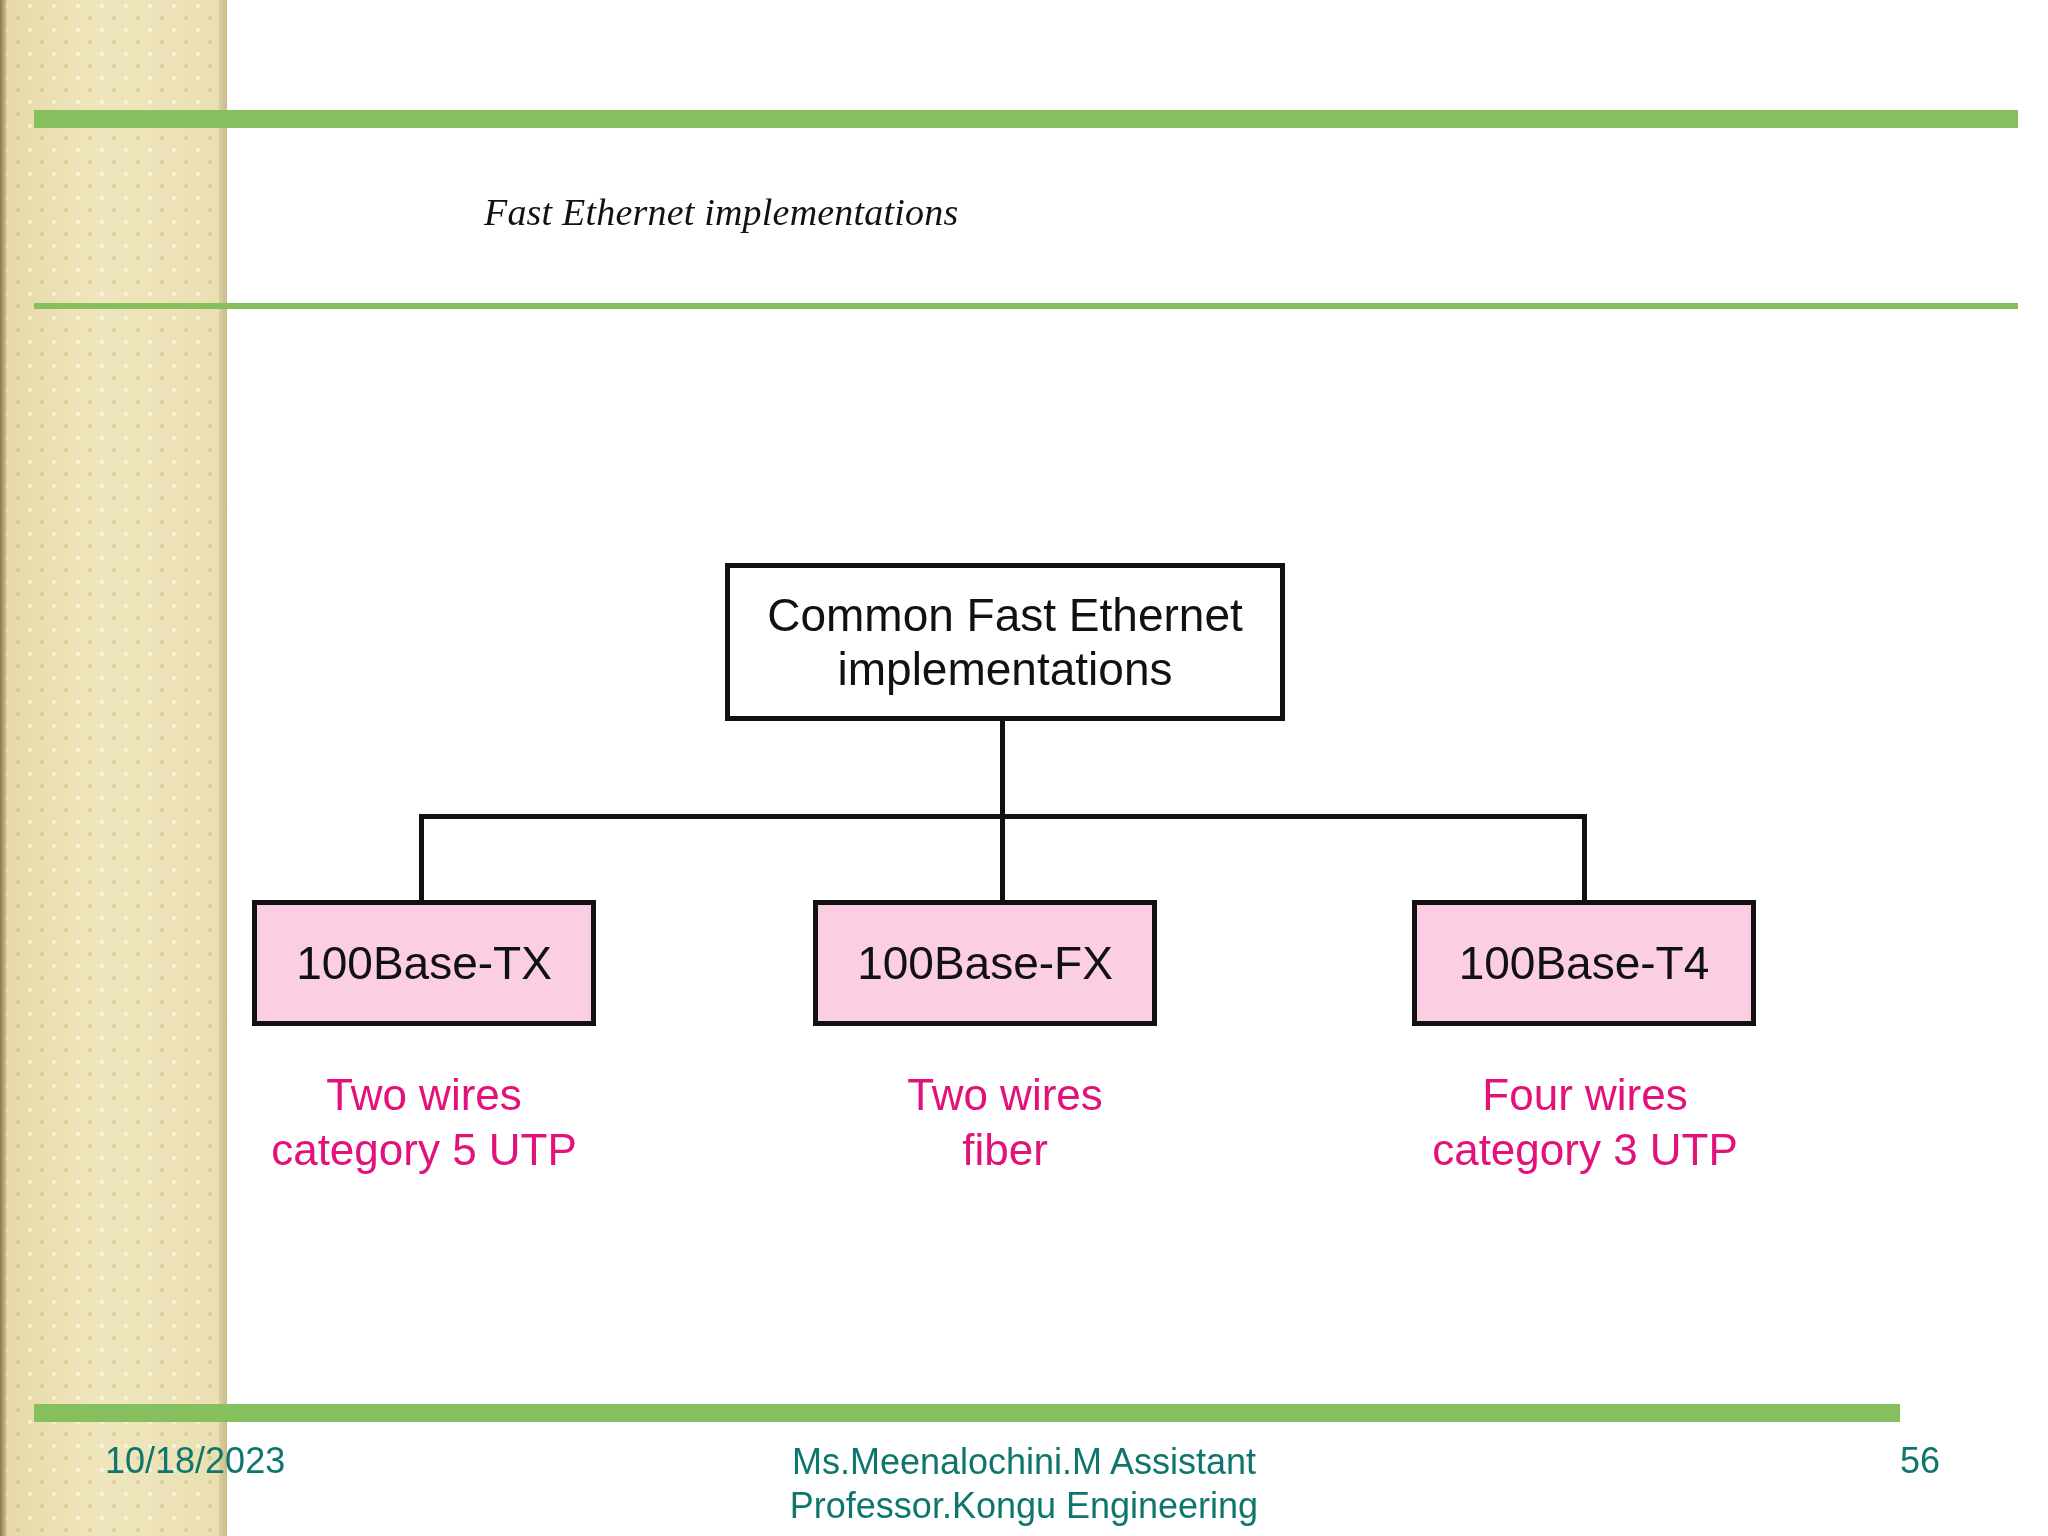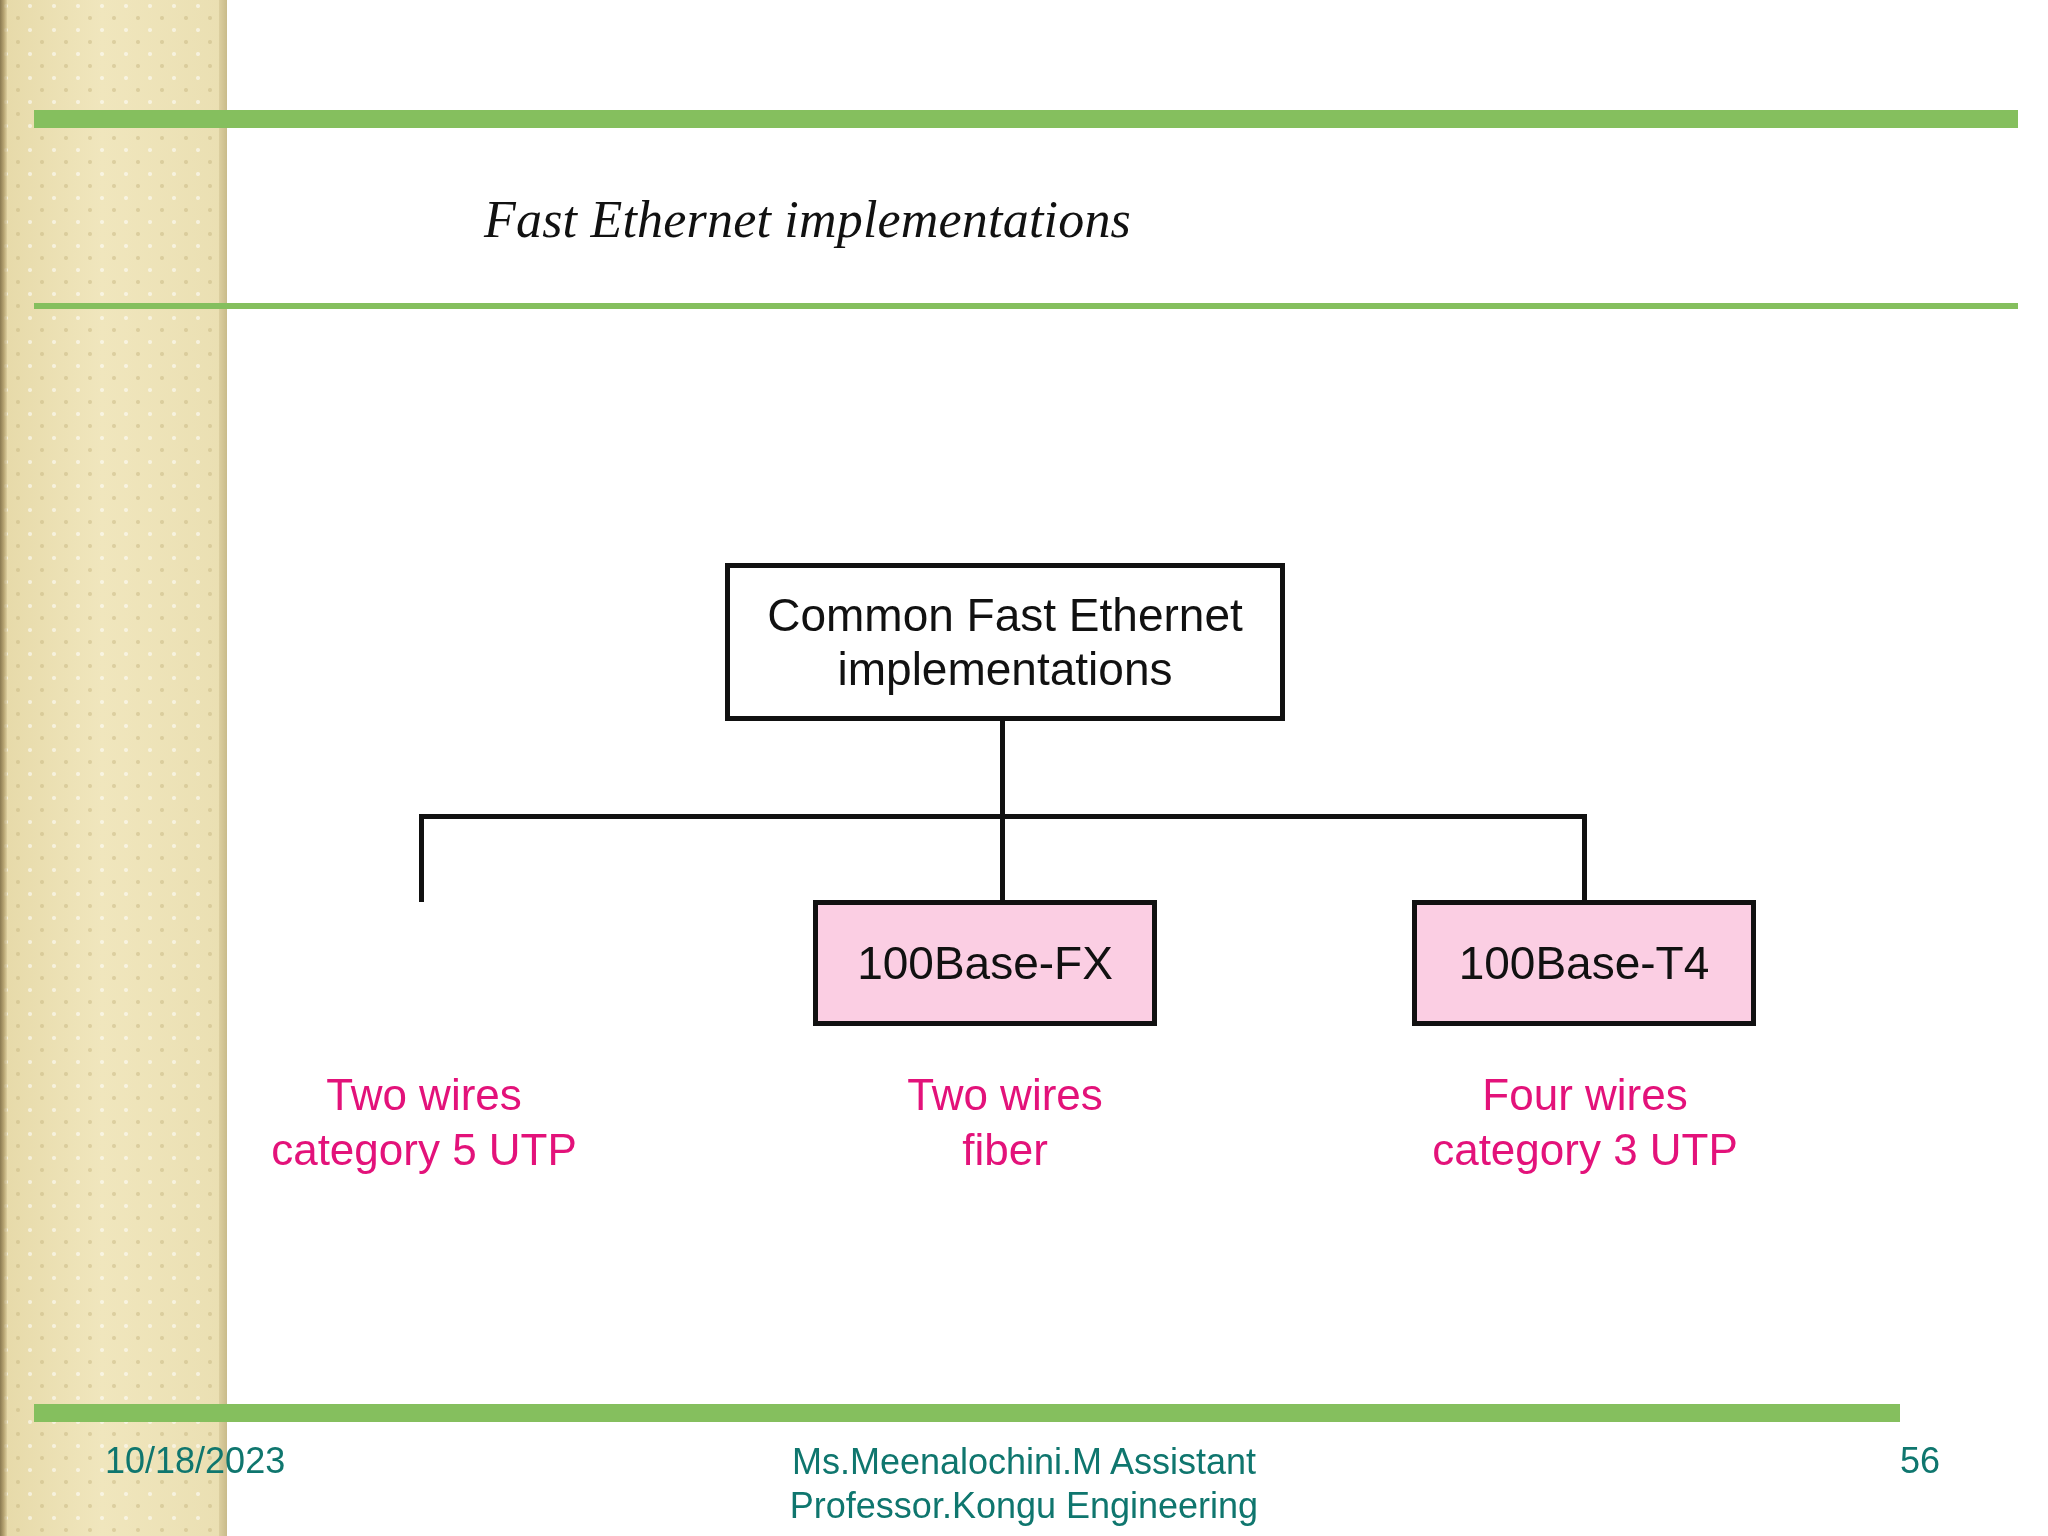--- a/index.html
+++ b/index.html
@@ -68,21 +68,21 @@
     height: 18px;
   }
 
   
   #title {
     position: absolute;
     left: 484px;
     top: 190px;
     font-family: "Liberation Serif", "DejaVu Serif", serif;
     font-style: italic;
-    font-size: 52px;
+    font-size: 38px;
     color: #111111;
     letter-spacing: 0.2px;
     white-space: nowrap;
   }
 
   
   #diagram {
     position: absolute;
     left: 0;
     top: 0;
@@ -208,20 +208,24 @@
     <div class="conn" id="conn-bus"></div>
     <div class="conn" id="conn-drop-tx"></div>
     <div class="conn" id="conn-drop-fx"></div>
     <div class="conn" id="conn-drop-t4"></div>
 
     <div class="node" id="node-root">
       <div class="shadow"></div>
       <span>Common Fast Ethernet implementations</span>
     </div>
 
+    <div class="node node-leaf" id="node-tx">
+      <div class="shadow"></div>
+      <span>100Base-TX</span>
+    </div>
 
     <div class="node node-leaf" id="node-fx">
       <div class="shadow"></div>
       <span>100Base-FX</span>
     </div>
 
     <div class="node node-leaf" id="node-t4">
       <div class="shadow"></div>
       <span>100Base-T4</span>
     </div>

